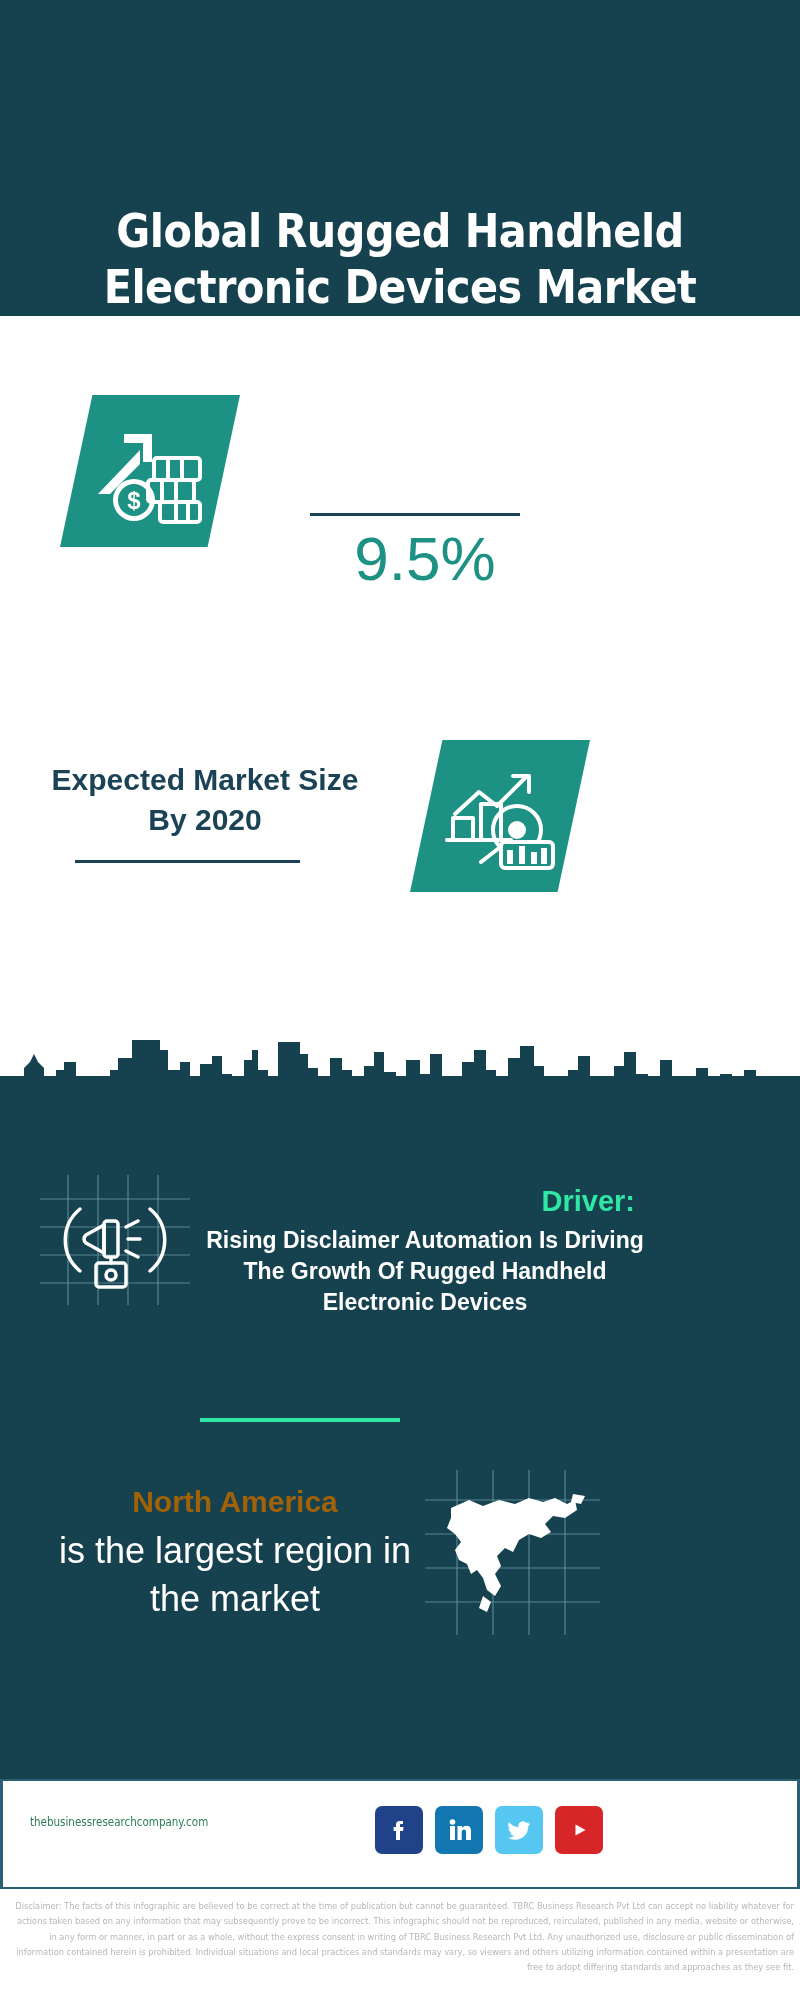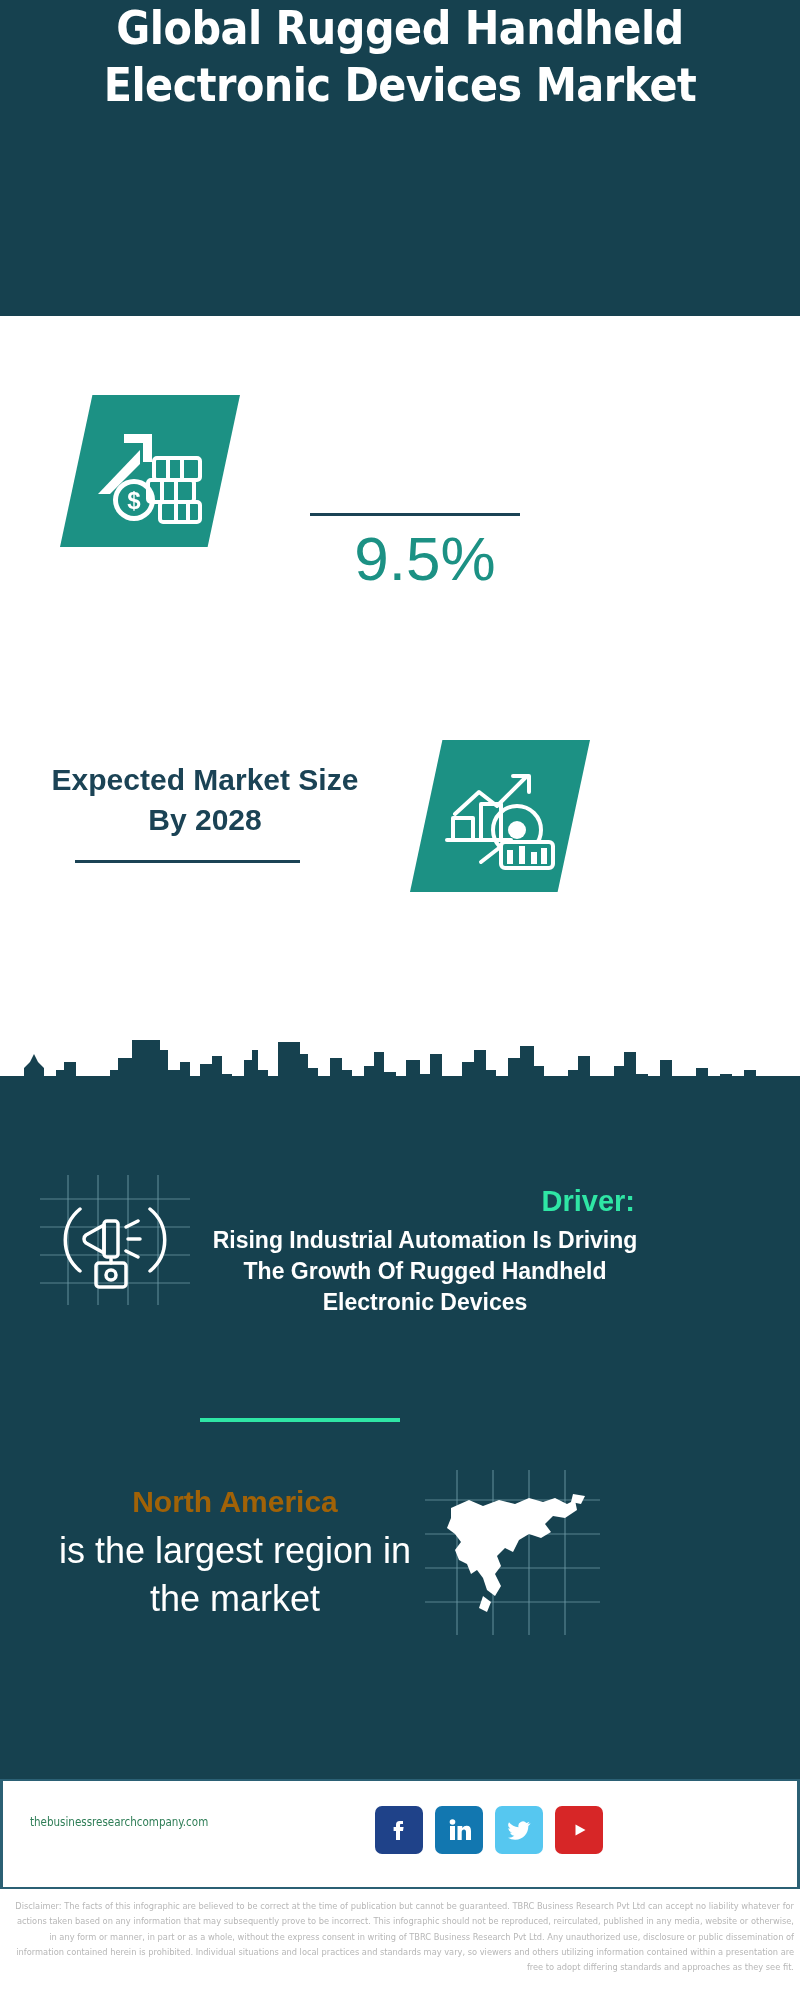--- a/index.html
+++ b/index.html
@@ -9,21 +9,21 @@
     background:#ffffff;
     position:relative;
     overflow:hidden;
   }
   .page { position:relative; width:800px; height:2000px; }
 
   
   .header {
     position:absolute; left:0; top:0; width:800px; height:316px;
     background:#16414f;
-    display:flex; align-items:flex-start; justify-content:center;
+    display:flex; align-items:flex-end; justify-content:center;
   }
   .header-title {
     color:#ffffff;
     font-family:"DejaVu Sans Condensed","Liberation Sans", sans-serif;
     font-weight:bold;
     font-size:46px;
     line-height:1.23;
     text-align:center;
     letter-spacing:-0.5px;
     width:660px;
@@ -173,21 +173,21 @@
           <rect x="84" y="86" width="4" height="20"></rect>
           <rect x="96" y="86" width="4" height="20"></rect>
         </g>
       </g>
     </svg>
   </div>
 
   <div class="rule growth-rule"></div>
   <div class="stat-value growth-value">9.5%</div>
 
-  <div class="stat-head size-head">Expected Market Size By 2028</div>
+  <div class="stat-head size-head">Expected Market Size By 2020</div>
   <div class="rule size-rule"></div>
 
   <div class="para para-size">
     <svg width="118" height="108" viewBox="0 0 118 108" aria-hidden="true">
       <g stroke="#ffffff" stroke-width="4" fill="none" stroke-linecap="round" stroke-linejoin="round">
         <polyline points="14,52 38,30 56,44 84,16"></polyline>
         <polyline points="72,14 88,14 88,30"></polyline>
         <rect x="12" y="56" width="20" height="22"></rect>
         <rect x="40" y="42" width="20" height="36"></rect>
         <line x1="6" y1="78" x2="70" y2="78"></line>
@@ -232,21 +232,21 @@
         <line x1="88" y1="64" x2="100" y2="64"></line>
         <line x1="86" y1="76" x2="98" y2="82"></line>
         <rect x="56" y="88" width="30" height="24" rx="3"></rect>
         <circle cx="71" cy="100" r="5"></circle>
         <line x1="71" y1="88" x2="71" y2="84"></line>
       </g>
     </svg>
   </div>
 
   <div class="driver-title">Driver:</div>
-  <div class="driver-text">Rising Industrial Automation Is Driving The Growth Of Rugged Handheld Electronic Devices</div>
+  <div class="driver-text">Rising Disclaimer Automation Is Driving The Growth Of Rugged Handheld Electronic Devices</div>
 
   <div class="mid-divider"></div>
 
   <div class="region-title">North America</div>
   <div class="region-text">is the largest region in the market</div>
 
   <div class="grid-icon-box" style="left:425px; top:1470px; width:175px; height:165px;">
     <svg width="175" height="165" viewBox="0 0 175 165" aria-hidden="true">
       <g class="grid-lines">
         <line x1="32" y1="0" x2="32" y2="165"></line>

